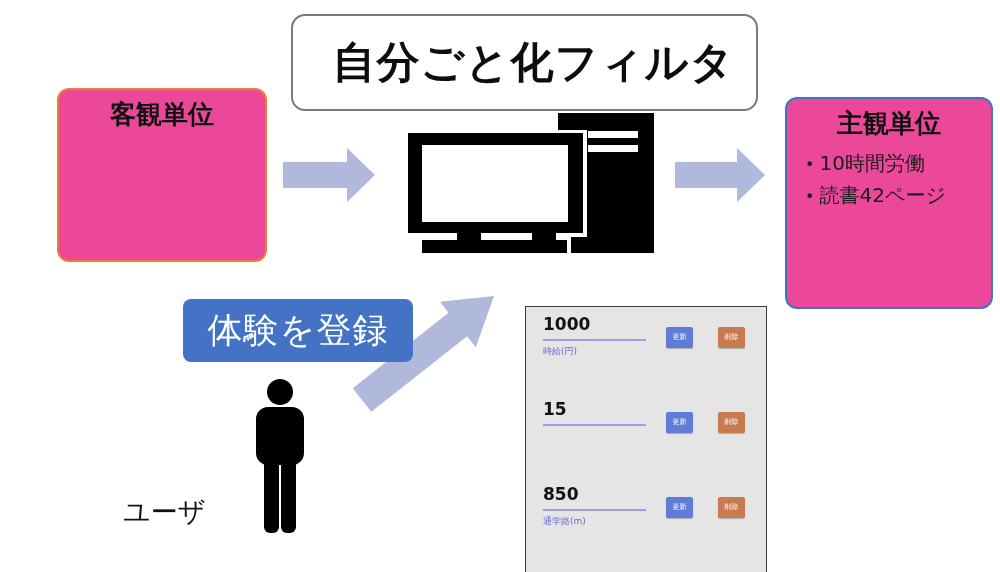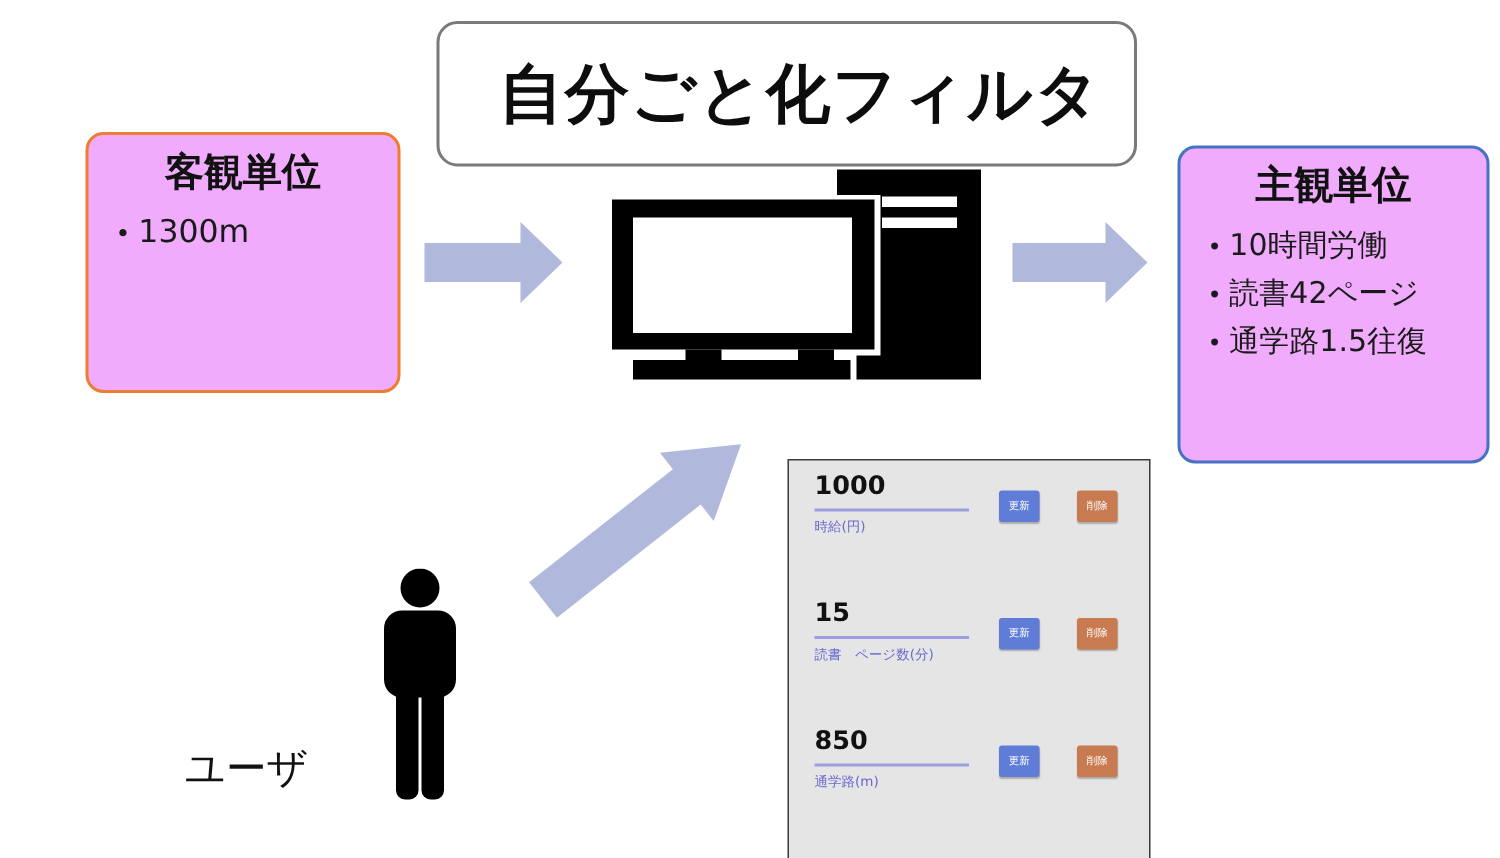--- a/index.html
+++ b/index.html
@@ -9,21 +9,21 @@
   .overlay { position:absolute; left:0; top:0; width:1000px; height:572px; pointer-events:none; }
   .arrow { fill:#B0B9DC; }
 
   
   .title-box { position:absolute; left:291px; top:14px; width:467px; height:97px;
     background:#fff; border:2px solid #7a7a7a; border-radius:14px;
     display:flex; align-items:center; justify-content:center;padding-left:18px; }
   .title-box span { font-size:43px; font-weight:bold; color:#0d0d0d; letter-spacing:1px; }
 
   
-  .unit-box { position:absolute; background:#f0abfc; border-radius:12px; }
+  .unit-box { position:absolute; background:#ec4899; border-radius:12px; }
   .obox { left:57px; top:88px; width:210px; height:174px; border:2.5px solid #ED7D31; }
   .sbox { left:785px; top:97px; width:208px; height:212px; border:2.5px solid #4472C4; }
   .unit-box .ub-title { text-align:center; font-size:26px; font-weight:bold; color:#111; margin-top:7px; }
   .unit-box ul { list-style:none; margin:7px 0 0 18px; }
   .obox li { font-size:21px; line-height:31px; color:#1a1a1a; }
   .sbox li { font-size:20px; line-height:30px; color:#1a1a1a; }
   .unit-box li::before { content:"• "; font-size:0.8em; }
 
   
   .computer-svg { position:absolute; left:405px; top:110px; }
@@ -62,46 +62,47 @@
     </g>
   </svg>
 
   <div class="title-box">
     <span>自分ごと化フィルタ</span>
   </div>
 
   <div class="unit-box obox">
     <div class="ub-title">客観単位</div>
     <ul>
-      <li><span>1300m</span></li>
     </ul>
   </div>
 
   <div class="unit-box sbox">
     <div class="ub-title">主観単位</div>
     <ul>
       <li><span>10時間労働</span></li>
       <li><span>読書42ページ</span></li>
-      <li><span>通学路1.5往復</span></li>
     </ul>
   </div>
 
   <svg class="computer-svg" width="250" height="145" viewBox="0 0 250 145">
     <rect x="153" y="3" width="96" height="140" fill="#000"></rect>
     <rect x="183" y="21" width="50" height="7" fill="#fff"></rect>
     <rect x="183" y="35" width="50" height="7" fill="#fff"></rect>
     <rect x="0" y="20" width="182" height="107" fill="#fff"></rect>
     <rect x="13" y="123" width="153" height="22" fill="#fff"></rect>
     <rect x="3" y="23" width="175" height="100" fill="#000"></rect>
     <rect x="17" y="35" width="146" height="77" fill="#fff"></rect>
     <rect x="52" y="123" width="24" height="10" fill="#000"></rect>
     <rect x="127" y="123" width="24" height="10" fill="#000"></rect>
     <rect x="17" y="130" width="145" height="13" fill="#000"></rect>
   </svg>
 
+  <div class="register-label">
+    <span>体験を登録</span>
+  </div>
 
   <svg class="person-svg" width="56" height="157" viewBox="0 0 56 157">
     <circle cx="28" cy="13" r="13" fill="#000"></circle>
     <rect x="4" y="28" width="48" height="58" rx="12" fill="#000"></rect>
     <rect x="12" y="62" width="15" height="92" rx="6" fill="#000"></rect>
     <rect x="29" y="62" width="15" height="92" rx="6" fill="#000"></rect>
   </svg>
   <div class="user-label">ユーザ</div>
 
   <div class="form-panel">
@@ -110,21 +111,20 @@
       <div class="fr-value">1000</div>
       <div class="fr-underline"></div>
       <div class="fr-label">時給(円)</div>
       <button class="fr-btn btn-update">更新</button>
       <button class="fr-btn btn-delete">削除</button>
     </div>
 
     <div class="form-row fr-1">
       <div class="fr-value">15</div>
       <div class="fr-underline"></div>
-      <div class="fr-label">読書　ページ数(分)</div>
       <button class="fr-btn btn-update">更新</button>
       <button class="fr-btn btn-delete">削除</button>
     </div>
 
     <div class="form-row fr-2">
       <div class="fr-value">850</div>
       <div class="fr-underline"></div>
       <div class="fr-label">通学路(m)</div>
       <button class="fr-btn btn-update">更新</button>
       <button class="fr-btn btn-delete">削除</button>

